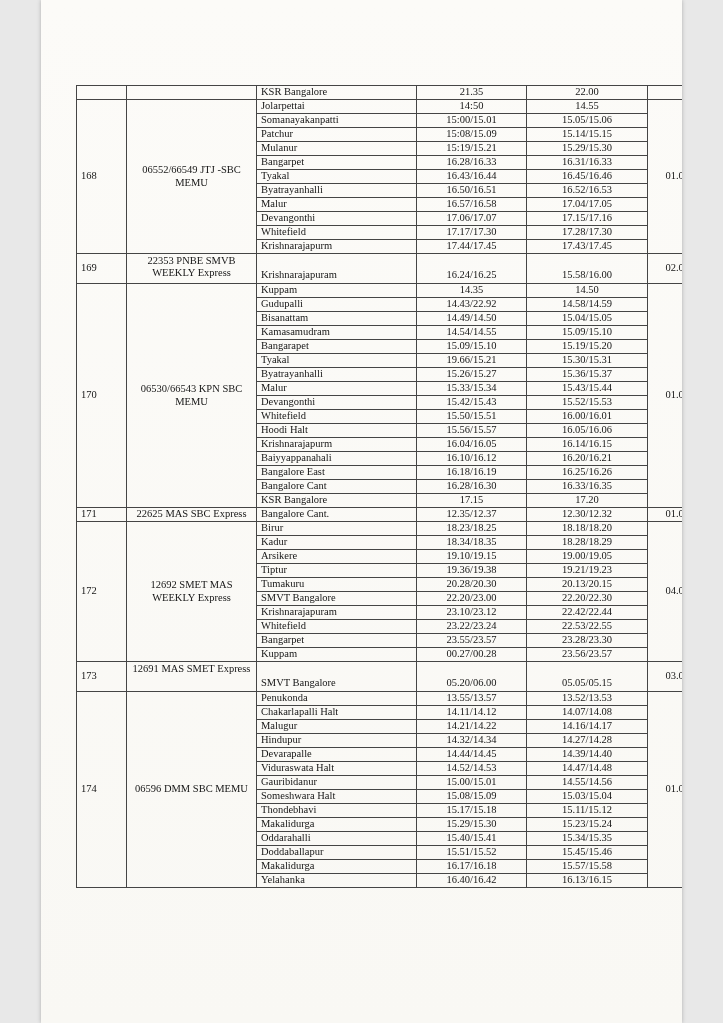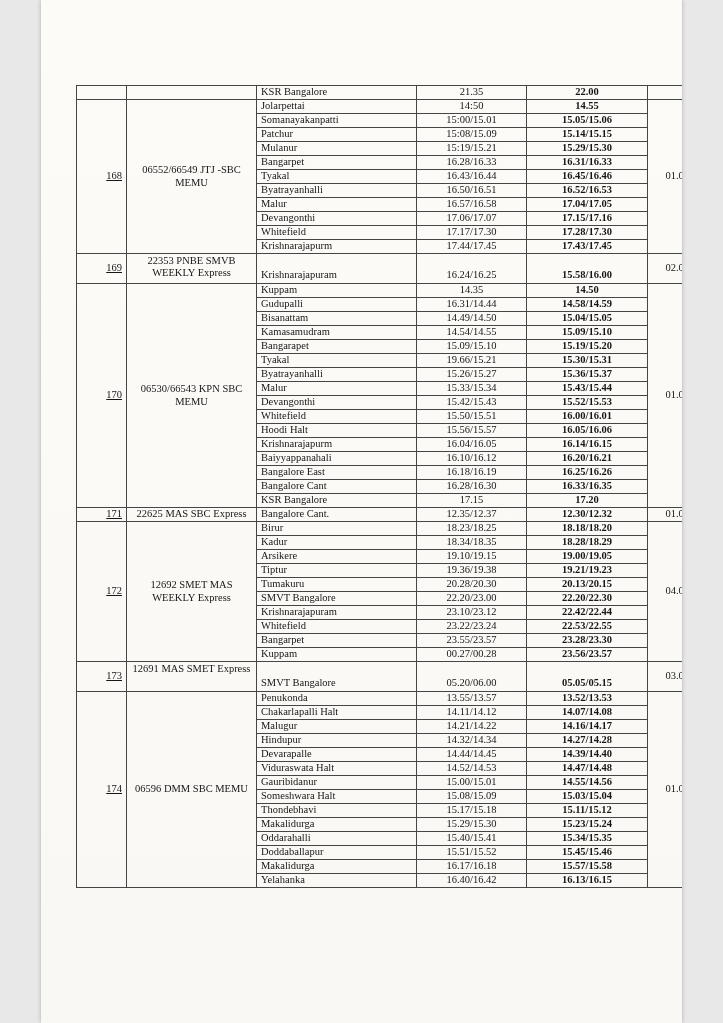--- a/index.html
+++ b/index.html
@@ -21,25 +21,25 @@
   table.schedule td {
     border:1px solid #454545;
     padding:0 4px;
     font-size:10.5px;
     line-height:1.15;
     height:13px;
     vertical-align:middle;
     overflow:hidden;
     white-space:normal;
   }
-  td.c-serial { text-align:right; font-size:11px;text-decoration:underline; }
+  td.c-serial { text-align:left; font-size:11px; }
   td.c-train  { text-align:center; }
   td.c-station{ text-align:left; }
   td.c-t1, td.c-t2, td.c-date { text-align:center; }
-  td.c-t2 { font-weight:bold; }
+  td.c-t2 { font-weight:normal; }
   tr.tall td { height:27px; }
   tr.tall td.c-train { vertical-align:top; padding-top:1px; }
   tr.tall td.c-station,
   tr.tall td.c-t1,
   tr.tall td.c-t2 { vertical-align:bottom; padding-bottom:2px; }
   .page-number {
     position:absolute; left:649px; top:892px;
     font-size:13px; color:#1a1a1a;
   }
 </style>
@@ -135,21 +135,21 @@
         <tr>
           <td class="c-serial" rowspan="16">170</td>
           <td class="c-train" rowspan="16">06530/66543 KPN SBC MEMU</td>
           <td class="c-station">Kuppam</td>
           <td class="c-t1">14.35</td>
           <td class="c-t2">14.50</td>
           <td class="c-date" rowspan="16">01.01.2025</td>
         </tr>
         <tr>
           <td class="c-station">Gudupalli</td>
-          <td class="c-t1">16.31/14.44</td>
+          <td class="c-t1">14.43/22.92</td>
           <td class="c-t2">14.58/14.59</td>
         </tr>
         <tr>
           <td class="c-station">Bisanattam</td>
           <td class="c-t1">14.49/14.50</td>
           <td class="c-t2">15.04/15.05</td>
         </tr>
         <tr>
           <td class="c-station">Kamasamudram</td>
           <td class="c-t1">14.54/14.55</td>

